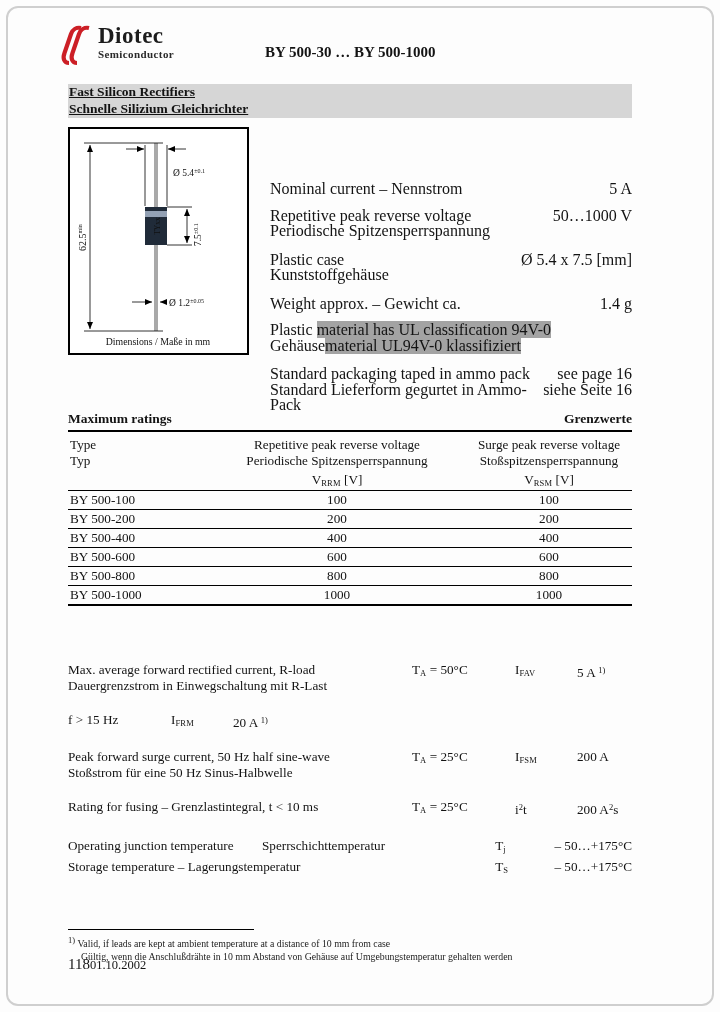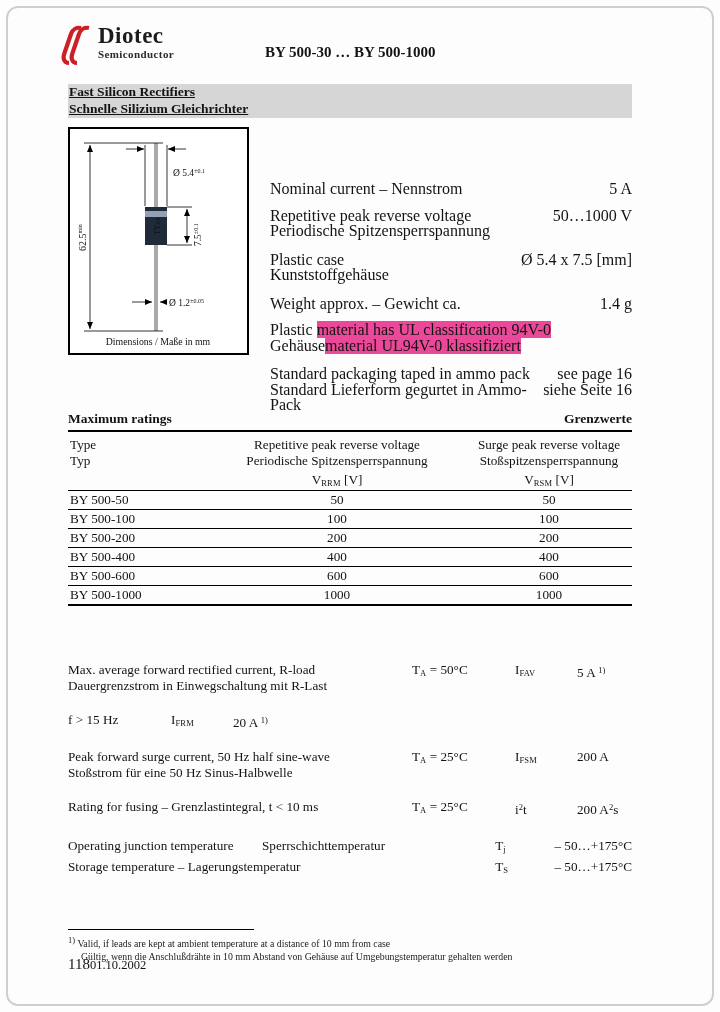--- a/index.html
+++ b/index.html
@@ -32,21 +32,21 @@
     position:absolute; left:68px; top:127px; width:181px; height:228px;
     border:2px solid #000; background:#fff;
   }
   .dsvg text { font-family:"Liberation Serif","DejaVu Serif",serif; fill:#111; }
   
   .specs { position:absolute; left:270px; top:136px; width:362px; font-size:16px; line-height:15.5px;margin-top:45px; }
   .spec-row { display:flex; justify-content:space-between; align-items:flex-start; }
   .spec-row.mb1 { margin-bottom:11px; }
   .spec-row.mb2 { margin-bottom:13px; }
   .spec-v { text-align:right; white-space:nowrap; }
-  .hl { background:#ec4899; }
+  .hl { background:#a3a3a3; }
   
   .maxratings { position:absolute; left:68px; top:411px; width:564px; }
   .mr-head {
     display:flex; justify-content:space-between;
     font-weight:bold; font-size:13.5px;
     border-bottom:2.5px solid #000; padding-bottom:3px;
   }
   table.ratings { width:100%; border-collapse:collapse; font-size:13.2px; }
   table.ratings thead td { text-align:center; vertical-align:top; padding-top:5px; border-bottom:1.5px solid #000; }
   table.ratings thead td.tcol { text-align:left; padding-left:2px; }
@@ -209,43 +209,43 @@
         </td>
         <td class="w3">
           <div>Surge peak reverse voltage</div>
           <div>Stoßspitzensperrspannung</div>
           <div class="symline"><span>V</span><sub>RSM</sub><span> [V]</span></div>
         </td>
       </tr>
     </thead>
     <tbody>
       <tr>
-          <td class="tcol">BY 500-50</td>
-          <td>50</td>
-          <td>50</td>
-        </tr>
-      <tr>
           <td class="tcol">BY 500-100</td>
           <td>100</td>
           <td>100</td>
         </tr>
       <tr>
           <td class="tcol">BY 500-200</td>
           <td>200</td>
           <td>200</td>
         </tr>
       <tr>
           <td class="tcol">BY 500-400</td>
           <td>400</td>
           <td>400</td>
         </tr>
       <tr>
           <td class="tcol">BY 500-600</td>
           <td>600</td>
           <td>600</td>
+        </tr>
+      <tr>
+          <td class="tcol">BY 500-800</td>
+          <td>800</td>
+          <td>800</td>
         </tr>
       <tr>
           <td class="tcol">BY 500-1000</td>
           <td>1000</td>
           <td>1000</td>
         </tr>
     </tbody>
   </table>
 </div>
 

